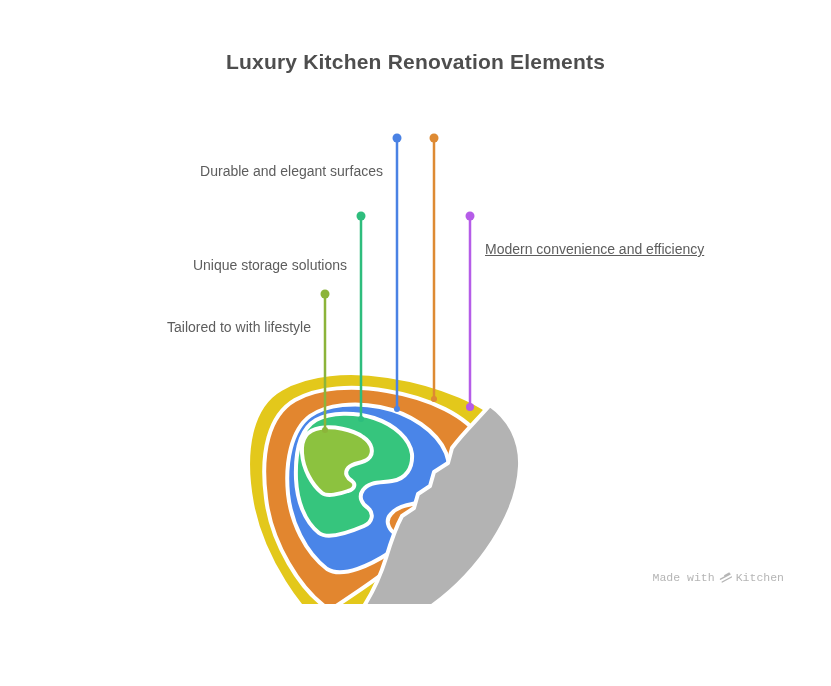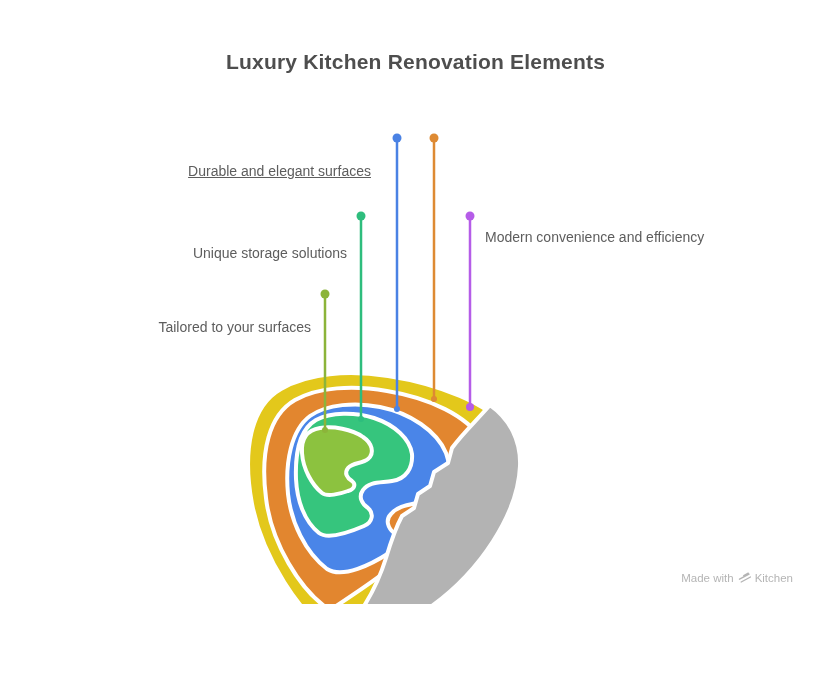--- a/index.html
+++ b/index.html
@@ -34,27 +34,28 @@
   .callout-label {
     position: absolute;
     font-size: 14px;
     color: #5d5d5d;
     line-height: 18px;
     white-space: nowrap;
   }
   .callout-label.align-right { text-align: right; }
   .watermark {
     position: absolute;
-    right: 38px;
+    right: 47px;
     bottom: 20px;
     display: flex;
     align-items: center;
     gap: 4px;
     font-size: 11.5px;
     color: #b5b5b5;
+    font-family: Liberation Mono, monospace;
   }
   .watermark .brand-glyph { display: inline-flex; }
 </style>
 </head>
 <body>
 
 <div class="canvas">
 
   <div class="title">Luxury Kitchen Renovation Elements</div>
 
@@ -144,24 +145,24 @@
         <circle cx="434" cy="399" r="3" fill="#de8a33"></circle>
       </g>
       <g>
         <line x1="470" y1="216" x2="470" y2="407" stroke-width="2.5" stroke="#b55ce8"></line>
         <circle cx="470" cy="216" r="4.5" fill="#b55ce8"></circle>
         <circle cx="470" cy="407" r="4" fill="#b55ce8"></circle>
       </g>
     </g>
   </svg>
 
-  <div class="callout-label align-right" style="right: 520px; top: 318px;">Tailored to your surfaces</div>
-  <div class="callout-label align-right" style="right: 484px; top: 244px;">Unique storage solutions</div>
-  <div class="callout-label align-right" style="right: 460px; top: 162px; text-decoration: underline;">Durable and elegant surfaces</div>
-  <div class="callout-label" style="left: 485px; top: 228px;">Modern convenience and efficiency</div>
+  <div class="callout-label align-right" style="right: 520px; top: 318px;">Tailored to with lifestyle</div>
+  <div class="callout-label align-right" style="right: 484px; top: 256px;">Unique storage solutions</div>
+  <div class="callout-label align-right" style="right: 448px; top: 162px;">Durable and elegant surfaces</div>
+  <div class="callout-label" style="left: 485px; top: 240px; text-decoration: underline;">Modern convenience and efficiency</div>
 
   <div class="watermark">
     <span>Made with</span>
     <span class="brand-glyph">
       <svg width="13" height="13" viewBox="0 0 13 13" fill="none">
         <path d="M1.5 8.2 L11 3.2 M3.2 11 L12.5 6 M5.8 4.6 L10.2 2.2" stroke="#b5b5b5" stroke-width="1.4" stroke-linecap="round"></path>
       </svg>
     </span>
     <span>Kitchen</span>
   </div>

